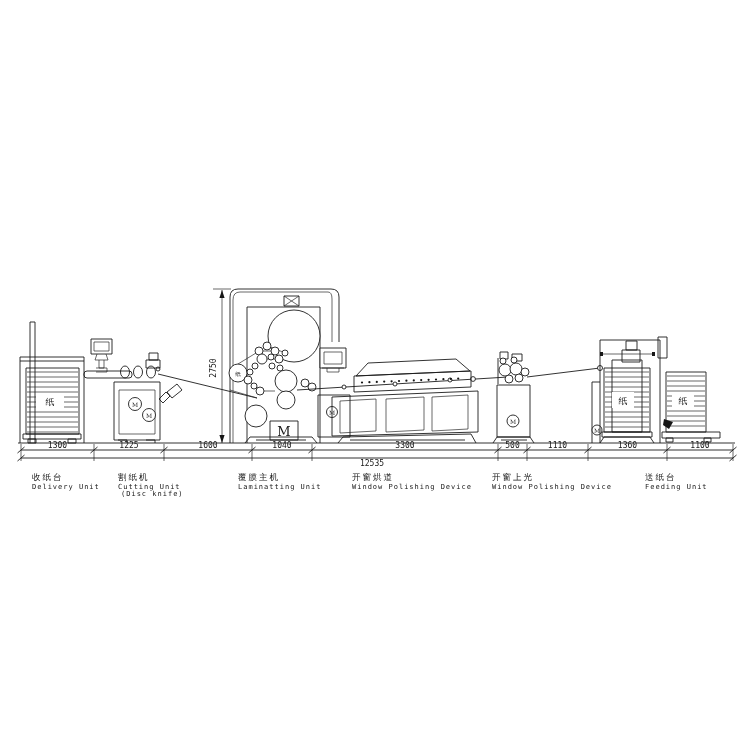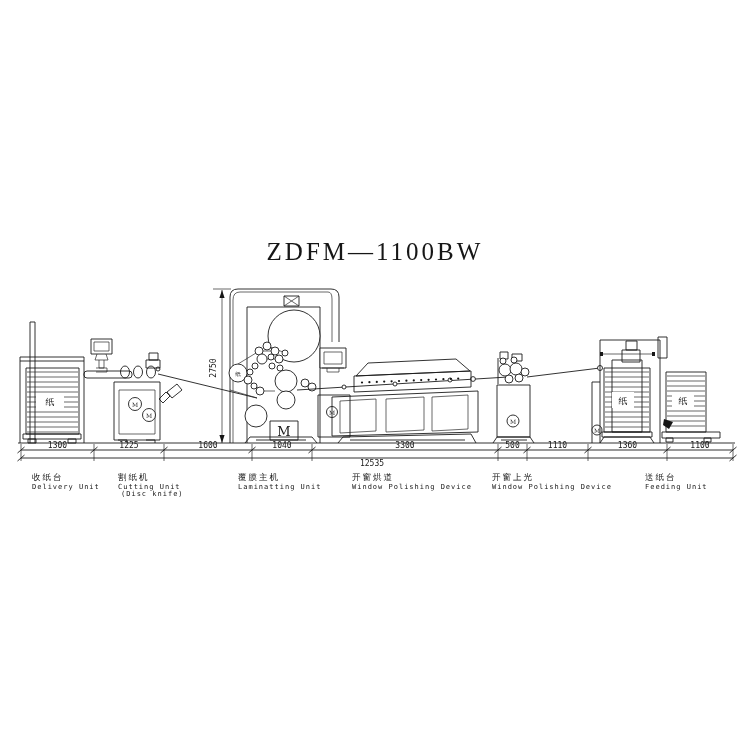--- a/index.html
+++ b/index.html
@@ -21,21 +21,20 @@
   .en{font-family:"DejaVu Sans Mono","Liberation Mono",monospace;font-size:7px;letter-spacing:1px;}
   .motor{font-family:"DejaVu Serif","Liberation Serif",serif;font-size:6px;text-anchor:middle;}
   .paper{font-size:9px;text-anchor:middle;}
   .bigM{font-family:"DejaVu Serif","Liberation Serif",serif;font-size:13px;text-anchor:middle;}
 </style>
 </head>
 <body>
 
 <div class="stage">
 
-  <div class="title">ZDFM—1100BW</div>
 
   <svg width="750" height="750" viewBox="0 0 750 750">
 
     <path class="ln" d="M18,443 H735"></path>
 
     <g>
       <path class="ln" d="M20,443 V357 H84 V443 M20,361 H84"></path>
       <path class="ln" d="M30,443 V322 H35 V443"></path>
       <rect class="ln" x="26" y="368" width="53" height="66"></rect>
       <path class="lnthin" d="M27,372H78 M27,377H78 M27,382H78 M27,387H78 M27,392H78 M27,397H78 M27,402H78 M27,407H78 M27,412H78 M27,417H78 M27,422H78 M27,427H78 M27,432H78"></path>

